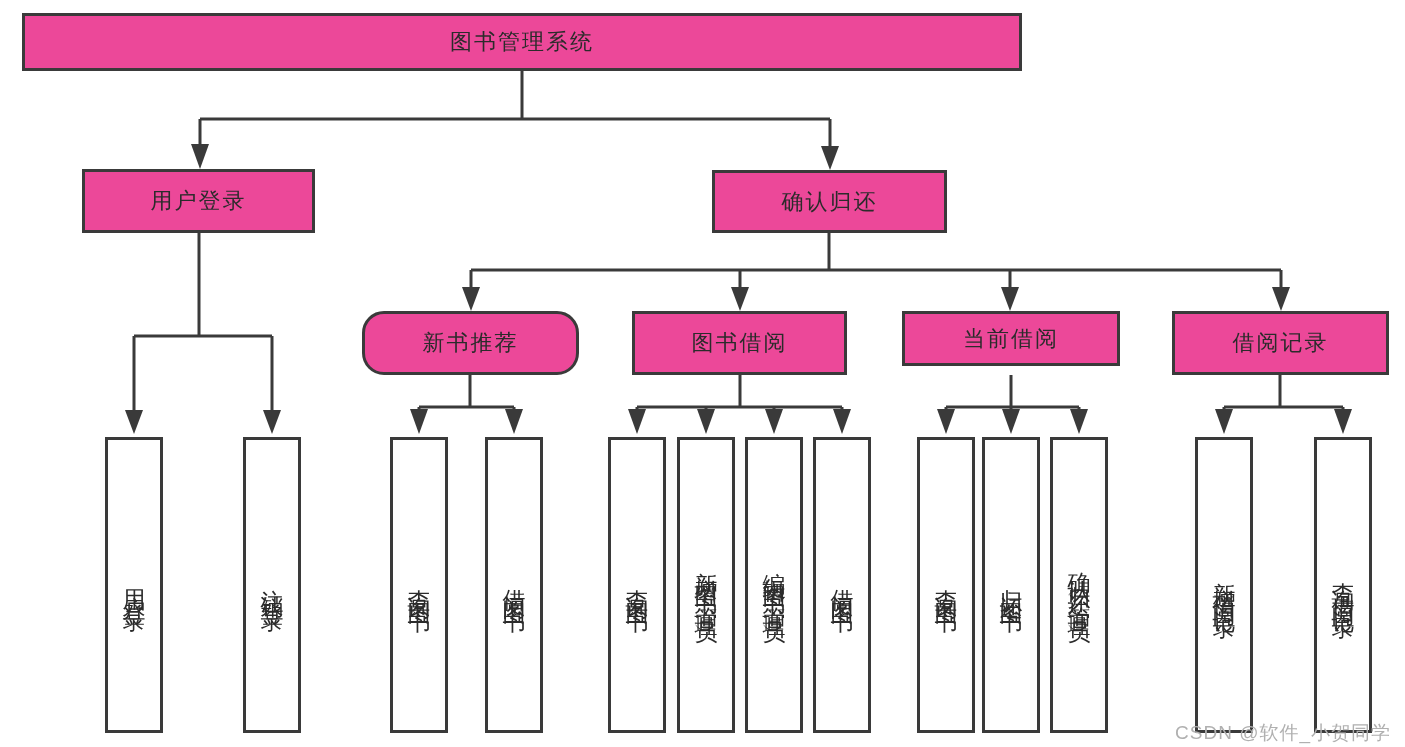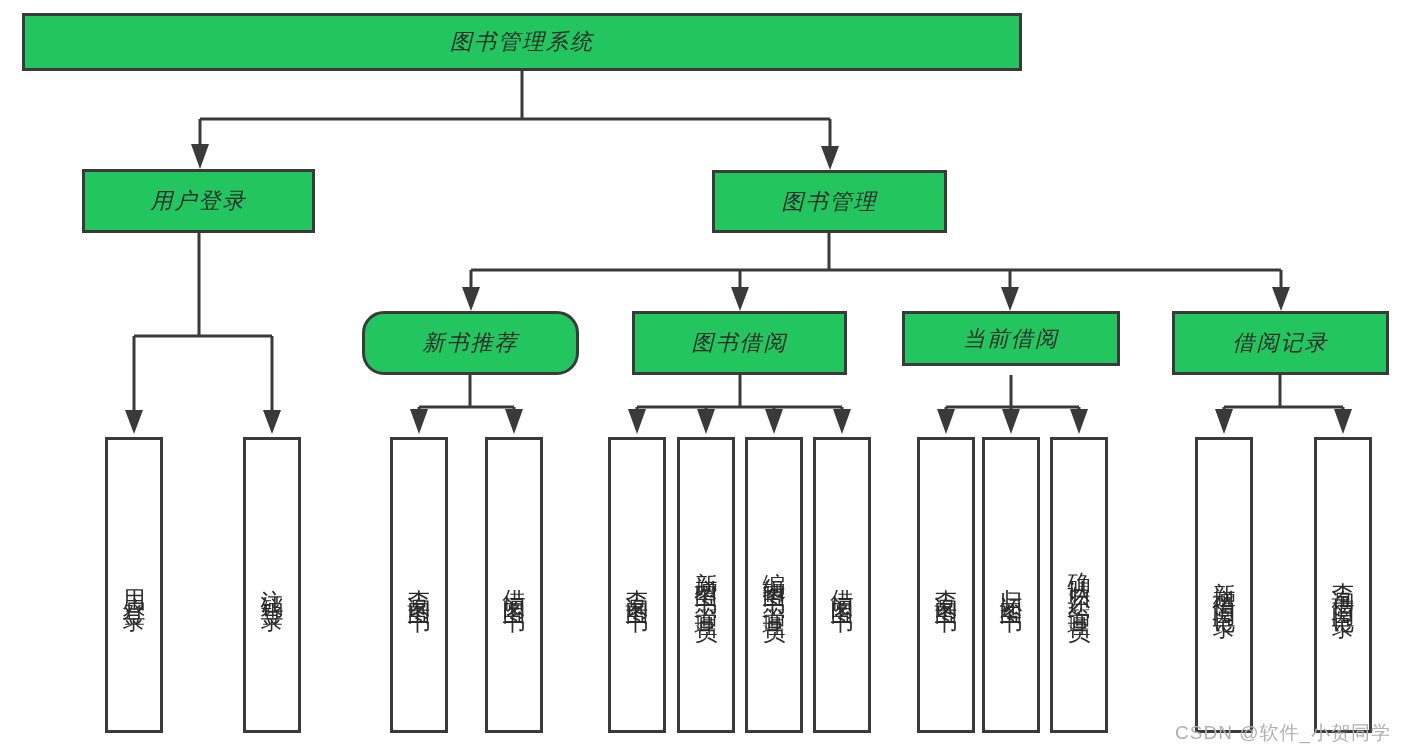--- a/index.html
+++ b/index.html
@@ -17,26 +17,25 @@
     color:var(--text);
     overflow:hidden;
   }
   #connectors{position:absolute;left:0;top:0;width:1405px;height:747px;pointer-events:none;}
   #connectors path{stroke:var(--line);stroke-width:3;fill:none;}
   #connectors polygon{fill:var(--line);stroke:none;}
   .hbox{
     position:absolute;
     box-sizing:border-box;
     border:3px solid var(--line);
-    background:#22c55e;
+    background:#ec4899;
     display:flex;align-items:center;justify-content:center;
     font-size:22px;letter-spacing:2px;
     white-space:nowrap;
     z-index:2;
-    font-style:italic;
   }
   .vbox{
     position:absolute;
     box-sizing:border-box;
     border:3px solid var(--line);
     background:#fff;
     display:flex;align-items:center;justify-content:center;
     z-index:2;
     top:437px;width:58px;height:296px;
   }
@@ -94,21 +93,21 @@
     <polygon points="1070,409 1088,409 1079,434"></polygon>
 
     <path d="M1280 375 V407 M1224 407 H1343 M1224 407 V413 M1343 407 V413"></path>
     <polygon points="1215,409 1233,409 1224,434"></polygon>
     <polygon points="1334,409 1352,409 1343,434"></polygon>
   </svg>
 
   <div class="hbox" style="left:22px;top:13px;width:1000px;height:58px;">图书管理系统</div>
 
   <div class="hbox" style="left:82px;top:169px;width:233px;height:64px;">用户登录</div>
-  <div class="hbox" style="left:712px;top:170px;width:235px;height:63px;">图书管理</div>
+  <div class="hbox" style="left:712px;top:170px;width:235px;height:63px;">确认归还</div>
 
   <div class="hbox" style="left:362px;top:311px;width:217px;height:64px;border-radius:22px;">新书推荐</div>
   <div class="hbox" style="left:632px;top:311px;width:215px;height:64px;text-align:right;">图书借阅</div>
   <div class="hbox" style="left:902px;top:311px;width:218px;height:55px;">当前借阅</div>
   <div class="hbox" style="left:1172px;top:311px;width:217px;height:64px;">借阅记录</div>
 
   <div class="vbox" style="left:105px;">
     <span>用户登录</span>
   </div>
   <div class="vbox" style="left:243px;">

